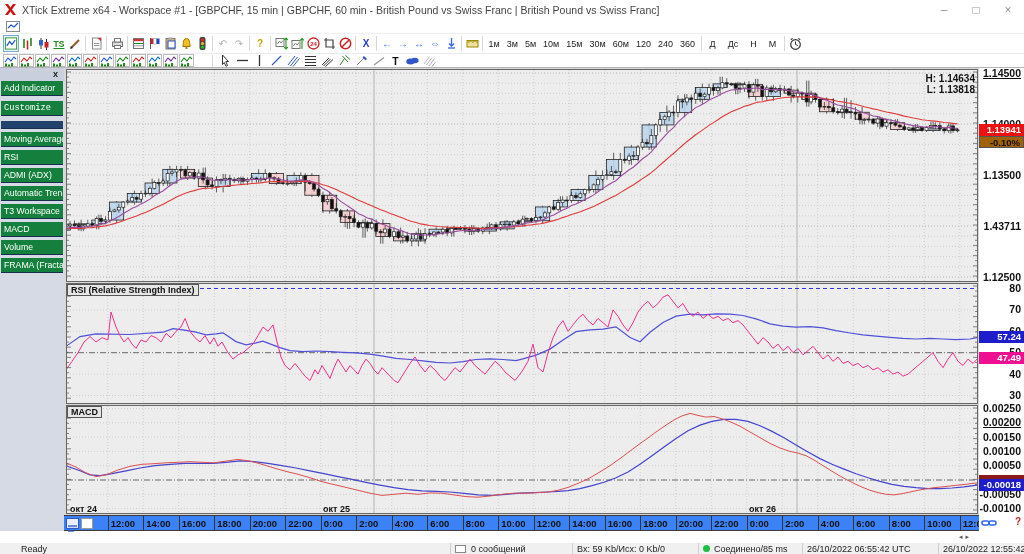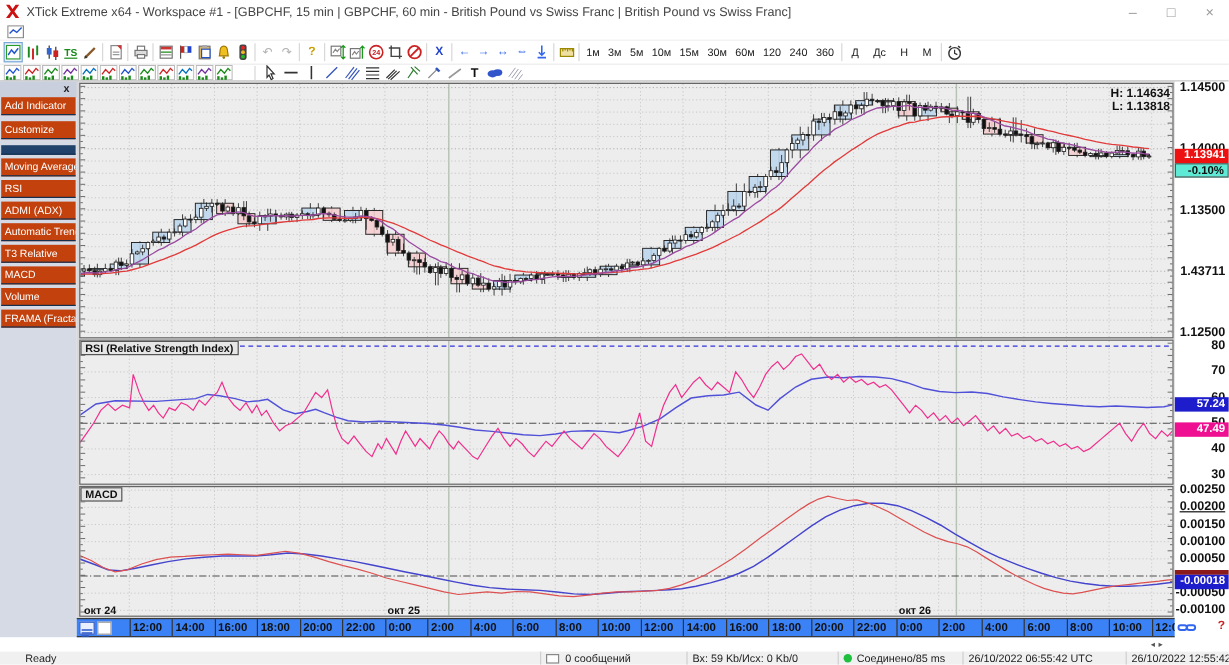--- a/index.html
+++ b/index.html
@@ -13,21 +13,21 @@
 #toolbar1{position:absolute;left:0;top:33px;width:1024px;height:20px;background:#fff;display:flex;align-items:center;border-top:1px solid #f0f0f0}
 #toolbar2{position:absolute;left:0;top:53px;width:1024px;height:15px;background:#fff;display:flex;align-items:center;border-bottom:1px solid #b5b5b5;border-top:1px solid #ececec}
 .tbtn{width:16px;height:17px;display:flex;align-items:center;justify-content:center;flex:0 0 auto}
 .tbtn2{width:16px;height:14px;display:flex;align-items:center;justify-content:center;flex:0 0 auto}
 .sep{width:1px;height:15px;background:#d8d8d8;margin:0 2px;flex:0 0 auto}
 .sep2{width:1px;height:12px;background:#d8d8d8;margin:0 4px;flex:0 0 auto}
 .tfbtn{font-size:9px;color:#222;padding:0 3.5px;height:16px;display:flex;align-items:center;flex:0 0 auto}
 #sidebar{position:absolute;left:0;top:68px;width:64px;height:463px;background:#d6dae5}
 #sb-header{position:absolute;left:0;top:0;width:64px;height:13px;background:#c9cfdd;font-size:9px;font-weight:bold;color:#222}
 #sb-header span{position:absolute;right:6px;top:1px}
-.sb-btn{position:absolute;left:1px;width:62px;height:15px;background:#c2410c;color:#fff;font-size:8.7px;display:flex;align-items:center;padding-left:3px;white-space:nowrap;overflow:hidden;border-bottom:1px solid #15304f}
+.sb-btn{position:absolute;left:1px;width:62px;height:15px;background:#15803d;color:#fff;font-size:8.7px;display:flex;align-items:center;padding-left:3px;white-space:nowrap;overflow:hidden;border-bottom:1px solid #15304f}
 .sb-spacer{position:absolute;left:1px;width:62px;height:8px;background:#21426b;border-bottom:1px solid #15304f}
 #chartback{position:absolute;left:64px;top:68px;width:915px;height:447px;background:#d8d8d8}
 #chart-svg{position:absolute;left:0;top:0;width:1024px;height:554px;pointer-events:none}
 #scalecol{position:absolute;left:979px;top:68px;width:45px;height:447px;background:#fff}
 .pricelabel{position:absolute;right:3px;font-size:10.5px;font-weight:bold;color:#111;line-height:11px;white-space:nowrap}
 .badge{position:absolute;left:0;width:45px;height:12px;color:#fff;font-size:9.5px;font-weight:bold;text-align:right;padding-right:3px;line-height:12px}
 #hl-label{position:absolute;left:860px;top:73px;width:115px;text-align:right;font-size:10px;font-weight:bold;color:#111;line-height:11px}
 .panel-title{position:absolute;background:#e6e6e6;border:1px solid #555;font-size:9px;font-weight:bold;color:#111;padding:0px 3px;line-height:10px}
 .datelabel{position:absolute;font-size:9px;font-weight:bold;color:#111}
 #timeaxis{position:absolute;left:64px;top:515px;width:915px;height:16px;background:#3b82f6;border-top:1px solid #3a3a3a;border-bottom:1px solid #3a3a3a}
@@ -454,27 +454,27 @@
         </svg>
       </div>
     </div>
 
   <div id="sidebar">
     <div id="sb-header">
         <span>x</span>
       </div>
     <div id="sb-body">
         <div class="sb-btn" style="top: 13px;">Add Indicator</div>
-        <div class="sb-btn" style="top: 33px;">Customize</div>
+        <div class="sb-btn" style="top: 33px; font-family: Liberation Mono, monospace;">Customize</div>
         <div class="sb-spacer" style="top: 53px;"></div>
         <div class="sb-btn" style="top: 64px;">Moving Average</div>
         <div class="sb-btn" style="top: 82px;">RSI</div>
         <div class="sb-btn" style="top: 100px;">ADMI (ADX)</div>
         <div class="sb-btn" style="top: 118px;">Automatic Trend</div>
-        <div class="sb-btn" style="top: 136px;">T3 Relative</div>
+        <div class="sb-btn" style="top: 136px;">T3 Workspace</div>
         <div class="sb-btn" style="top: 154px;">MACD</div>
         <div class="sb-btn" style="top: 172px;">Volume</div>
         <div class="sb-btn" style="top: 190px;">FRAMA (Fractal A</div>
       </div>
   </div>
 
   <div id="chartback"></div>
   <svg id="chart-svg" viewBox="0 0 1024 554">
       <rect x="66" y="69" width="912" height="213" fill="#ededed" stroke="none"></rect>
       <clipPath id="clip-main">
@@ -1293,27 +1293,27 @@
       <line x1="975" y1="494.7000000000004" x2="977" y2="494.7000000000004" stroke="#555" stroke-width="0.7"></line>
       <line x1="67" y1="499.8000000000004" x2="71" y2="499.8000000000004" stroke="#555" stroke-width="0.7"></line>
       <line x1="973" y1="499.8000000000004" x2="977" y2="499.8000000000004" stroke="#555" stroke-width="0.7"></line>
       <line x1="67" y1="504.90000000000043" x2="69" y2="504.90000000000043" stroke="#555" stroke-width="0.7"></line>
       <line x1="975" y1="504.90000000000043" x2="977" y2="504.90000000000043" stroke="#555" stroke-width="0.7"></line>
       <line x1="67" y1="510.00000000000045" x2="71" y2="510.00000000000045" stroke="#555" stroke-width="0.7"></line>
       <line x1="973" y1="510.00000000000045" x2="977" y2="510.00000000000045" stroke="#555" stroke-width="0.7"></line>
     </svg>
 
   <div id="scalecol">
-      <div class="pricelabel" style="top: -0.5px;">1.14500</div>
+      <div class="pricelabel" style="top: -0.5px; text-decoration: underline;">1.14500</div>
       <div class="pricelabel" style="top: 50.5px;">1.14000</div>
       <div class="pricelabel" style="top: 101.5px;">1.13500</div>
       <div class="pricelabel" style="top: 152.5px;">1.43711</div>
       <div class="pricelabel" style="top: 203.5px;">1.12500</div>
       <div class="badge" style="background: rgb(238, 17, 17); top: 56px;">1.13941</div>
-      <div class="badge" style="top: 68px; background: #5eead4; color: rgb(17, 17, 17); border: 1px solid rgb(85, 85, 85); height: 12px;">-0.10%</div>
+      <div class="badge" style="top: 68px; background: #a16207; color: rgb(17, 17, 17); border: 1px solid rgb(85, 85, 85); height: 12px;">-0.10%</div>
       <div class="pricelabel" style="top: 215px;">80</div>
       <div class="pricelabel" style="top: 236.4px;">70</div>
       <div class="pricelabel" style="top: 257.8px;">60</div>
       <div class="pricelabel" style="top: 279.2px;">50</div>
       <div class="pricelabel" style="top: 300.6px;">40</div>
       <div class="pricelabel" style="top: 322px;">30</div>
       <div class="badge" style="background: rgb(29, 29, 204); top: 263px;">57.24</div>
       <div class="badge" style="background: rgb(238, 16, 144); top: 284px;">47.49</div>
       <div class="pricelabel" style="top: 335px;">0.00250</div>
       <div class="pricelabel" style="top: 349.3px; text-decoration: underline;">0.00200</div>

